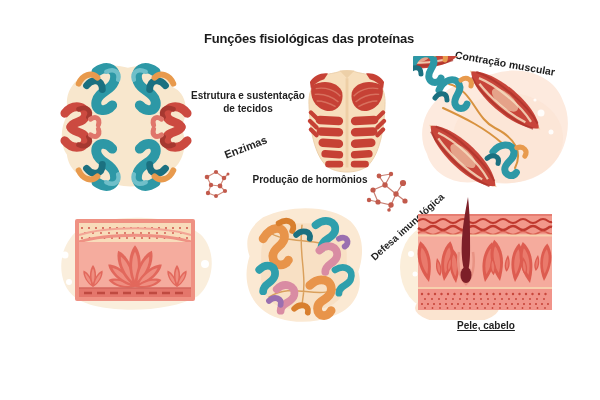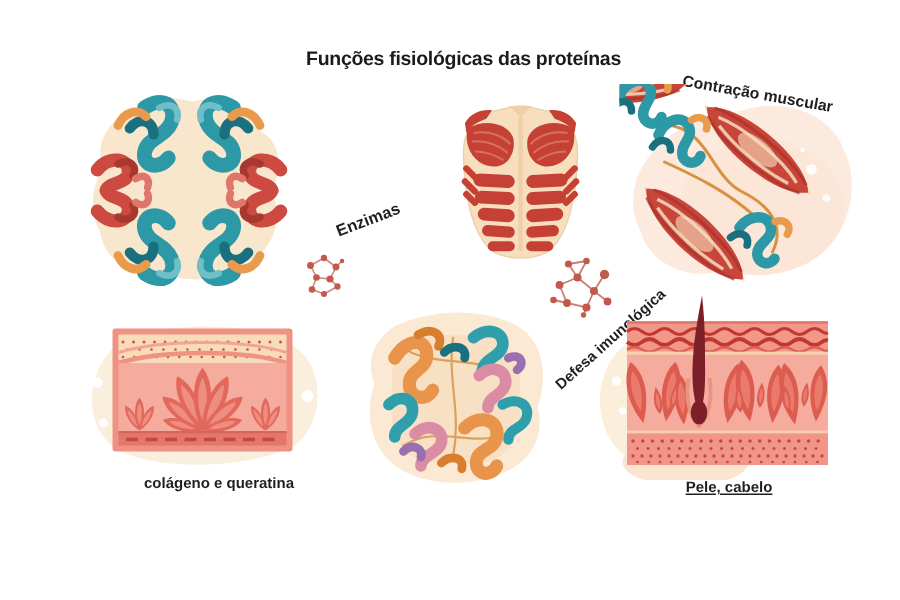--- a/index.html
+++ b/index.html
@@ -49,20 +49,24 @@
         <path d="M8,56 C16,46 30,48 29,58 C28,66 16,64 14,70" stroke="#cc4a40" stroke-width="9"></path>
         <path d="M22,52 C30,48 36,54 32,60" stroke="#a63830" stroke-width="5"></path>
         <path d="M34,62 C40,58 44,62 42,68" stroke="#e0766b" stroke-width="5"></path>
       </g>
       <use href="#pq" transform="translate(140,0) scale(-1,1)"></use>
       <use href="#pq" transform="translate(0,140) scale(1,-1)"></use>
       <use href="#pq" transform="translate(140,140) scale(-1,-1)"></use>
     </svg>
   </div>
 
+  <div class="abs lbl lbl-structure">
+    <div>Estrutura e sustentação</div>
+    <div>de tecidos</div>
+  </div>
 
   <div class="abs lbl lbl-enzymes">Enzimas</div>
 
   <div class="abs ill mol-a">
     <svg width="36" height="36" viewBox="0 0 36 36">
       <g stroke="#d08a7a" stroke-width="1.1">
         <path d="M10,12 L19,7 M19,7 L27,13 M27,13 L31,9 M10,12 L14,20 M14,20 L23,21 M23,21 L27,13 M23,21 L28,26 M14,20 L11,28 M11,28 L19,31 M19,31 L28,26" fill="none"></path>
       </g>
       <g fill="#c25a4c">
         <circle cx="10" cy="12" r="2.3"></circle>
@@ -72,20 +76,21 @@
           <circle cx="14" cy="20" r="2.2"></circle>
           <circle cx="23" cy="21" r="2.4"></circle>
         <circle cx="28" cy="26" r="2.1"></circle>
           <circle cx="11" cy="28" r="2.2"></circle>
           <circle cx="19" cy="31" r="2"></circle>
       </g>
     </svg>
   </div>
 
   <div class="abs lbl lbl-hormones">
+    <div>Produção de hormônios</div>
   </div>
 
   <div class="abs ill ill-torso">
     <svg width="96" height="114" viewBox="0 0 100 120">
       <path d="M50,8 C44,8 40,10 34,11 C18,13 9,26 10,44 C11,72 16,96 28,108 C38,117 62,117 72,108 C84,96 89,72 90,44 C91,26 82,13 66,11 C60,10 56,8 50,8 Z" fill="#f7dfbd" stroke="#ecd0ab" stroke-width="1"></path>
       <path d="M42,8 L50,16 L58,8 Z" fill="#edd0a8"></path>
       <path d="M50,16 V110" stroke="#eecfa6" stroke-width="3"></path>
       <g id="tq">
         <path d="M11,20 C15,13 23,10 30,11 L26,17 C20,19 15,22 12,27 Z" fill="#c64135"></path>
         <path d="M13,24 C26,16 42,21 45,31 C47,43 39,53 27,50 C16,47 10,35 13,24 Z" fill="#c64135"></path>
@@ -198,21 +203,20 @@
         <use href="#pt" transform="rotate(-30) scale(0.5)"></use>
         <use href="#pt" transform="scale(0.58)"></use>
         <use href="#pt" transform="rotate(30) scale(0.5)"></use>
       </g>
       <rect x="31" y="86" width="112" height="9" fill="#e4766b"></rect>
       <path d="M31,86 H143" stroke="#d3675e" stroke-width="1.5"></path>
       <path d="M36,91 H138" stroke="#bf4a40" stroke-width="2.4" stroke-dasharray="8 5"></path>
     </svg>
   </div>
 
-  <div class="abs lbl lbl-collagen">colágeno e queratina</div>
 
   <div class="abs ill ill-cluster">
     <svg width="138" height="136" viewBox="0 0 140 140">
       <path d="M30,22 C60,8 100,10 120,26 C134,40 134,60 128,78 C134,98 122,118 100,124 C76,134 44,130 28,116 C12,102 10,80 16,62 C10,44 16,32 30,22 Z" fill="#fbe9d3"></path>
       <rect x="28" y="28" width="88" height="88" rx="30" fill="#f7dcbe" opacity="0.7"></rect>
       <g fill="none" stroke-linecap="round">
         <path d="M34,36 C56,52 88,40 108,58 M36,104 C62,88 84,108 110,94 M70,30 C66,60 76,80 70,112" stroke="#daa05c" stroke-width="1.5"></path>
         <path d="M30,44 C38,30 52,30 52,42 C52,52 40,52 40,62 C40,72 52,74 56,66" stroke="#e8944a" stroke-width="9"></path>
         <path d="M46,28 C56,22 64,28 60,36" stroke="#d87f2e" stroke-width="6"></path>
         <path d="M84,30 C94,22 106,26 104,36 C102,44 90,44 90,54" stroke="#2f9fac" stroke-width="8"></path>

